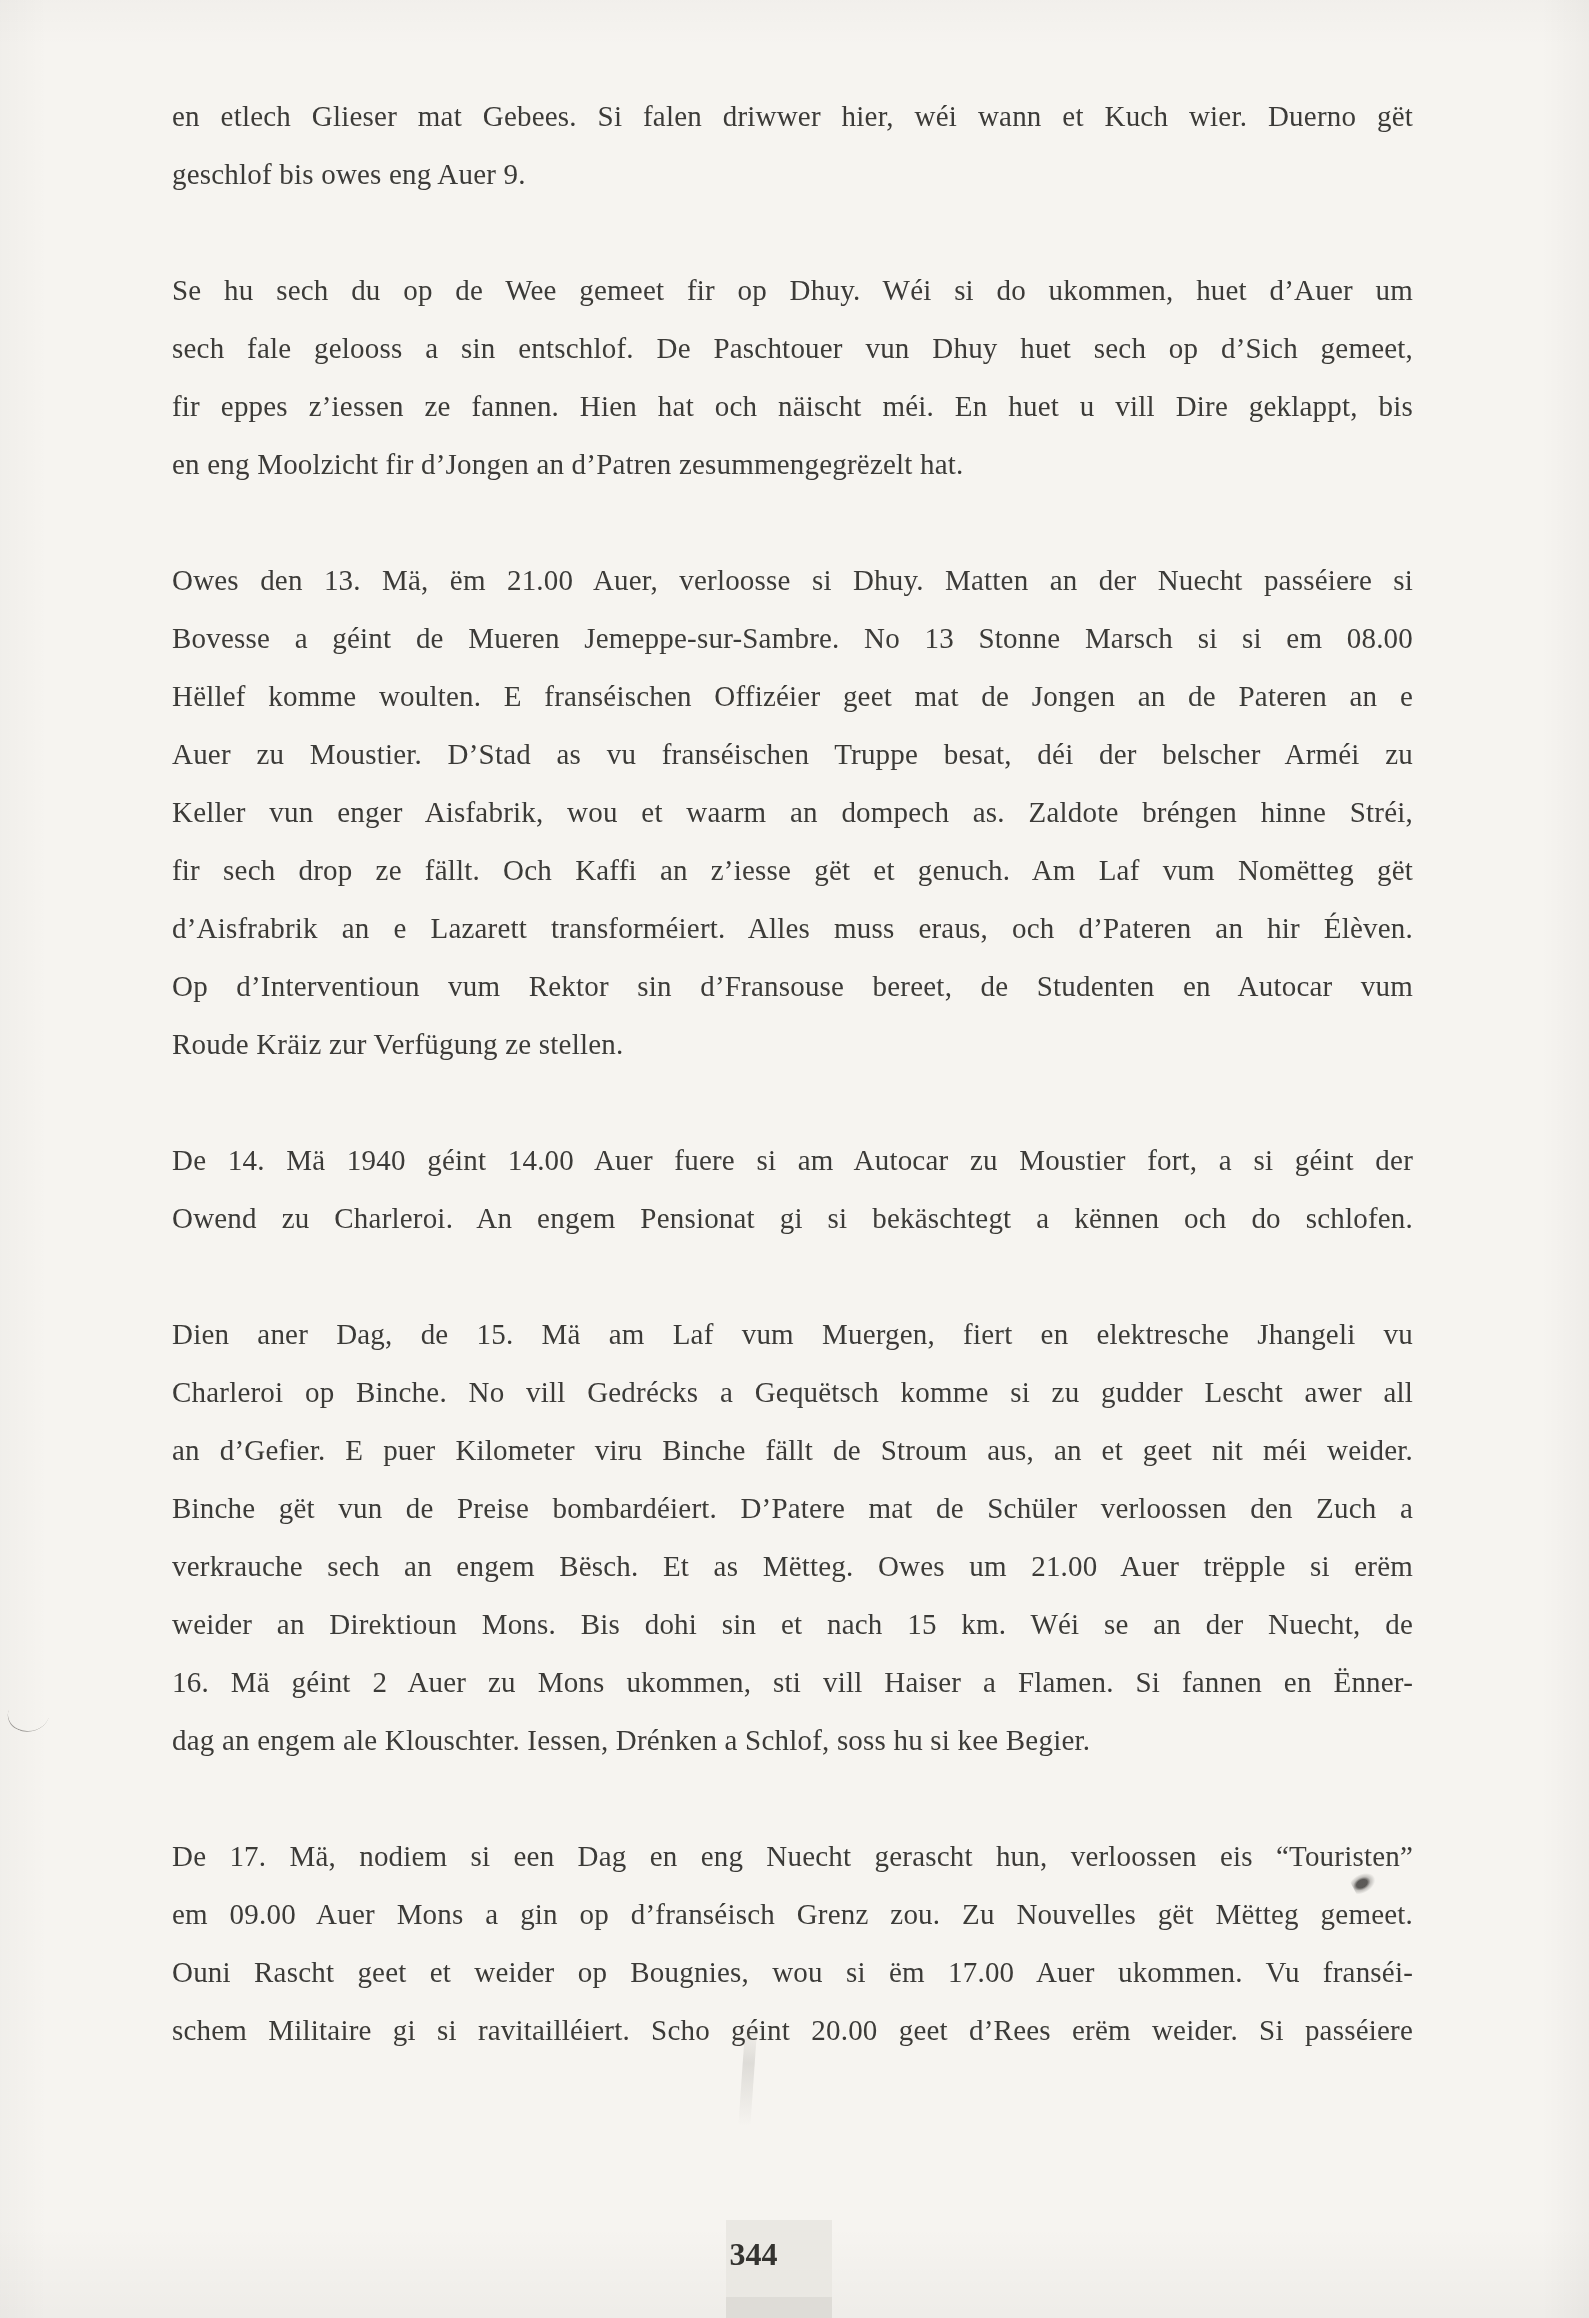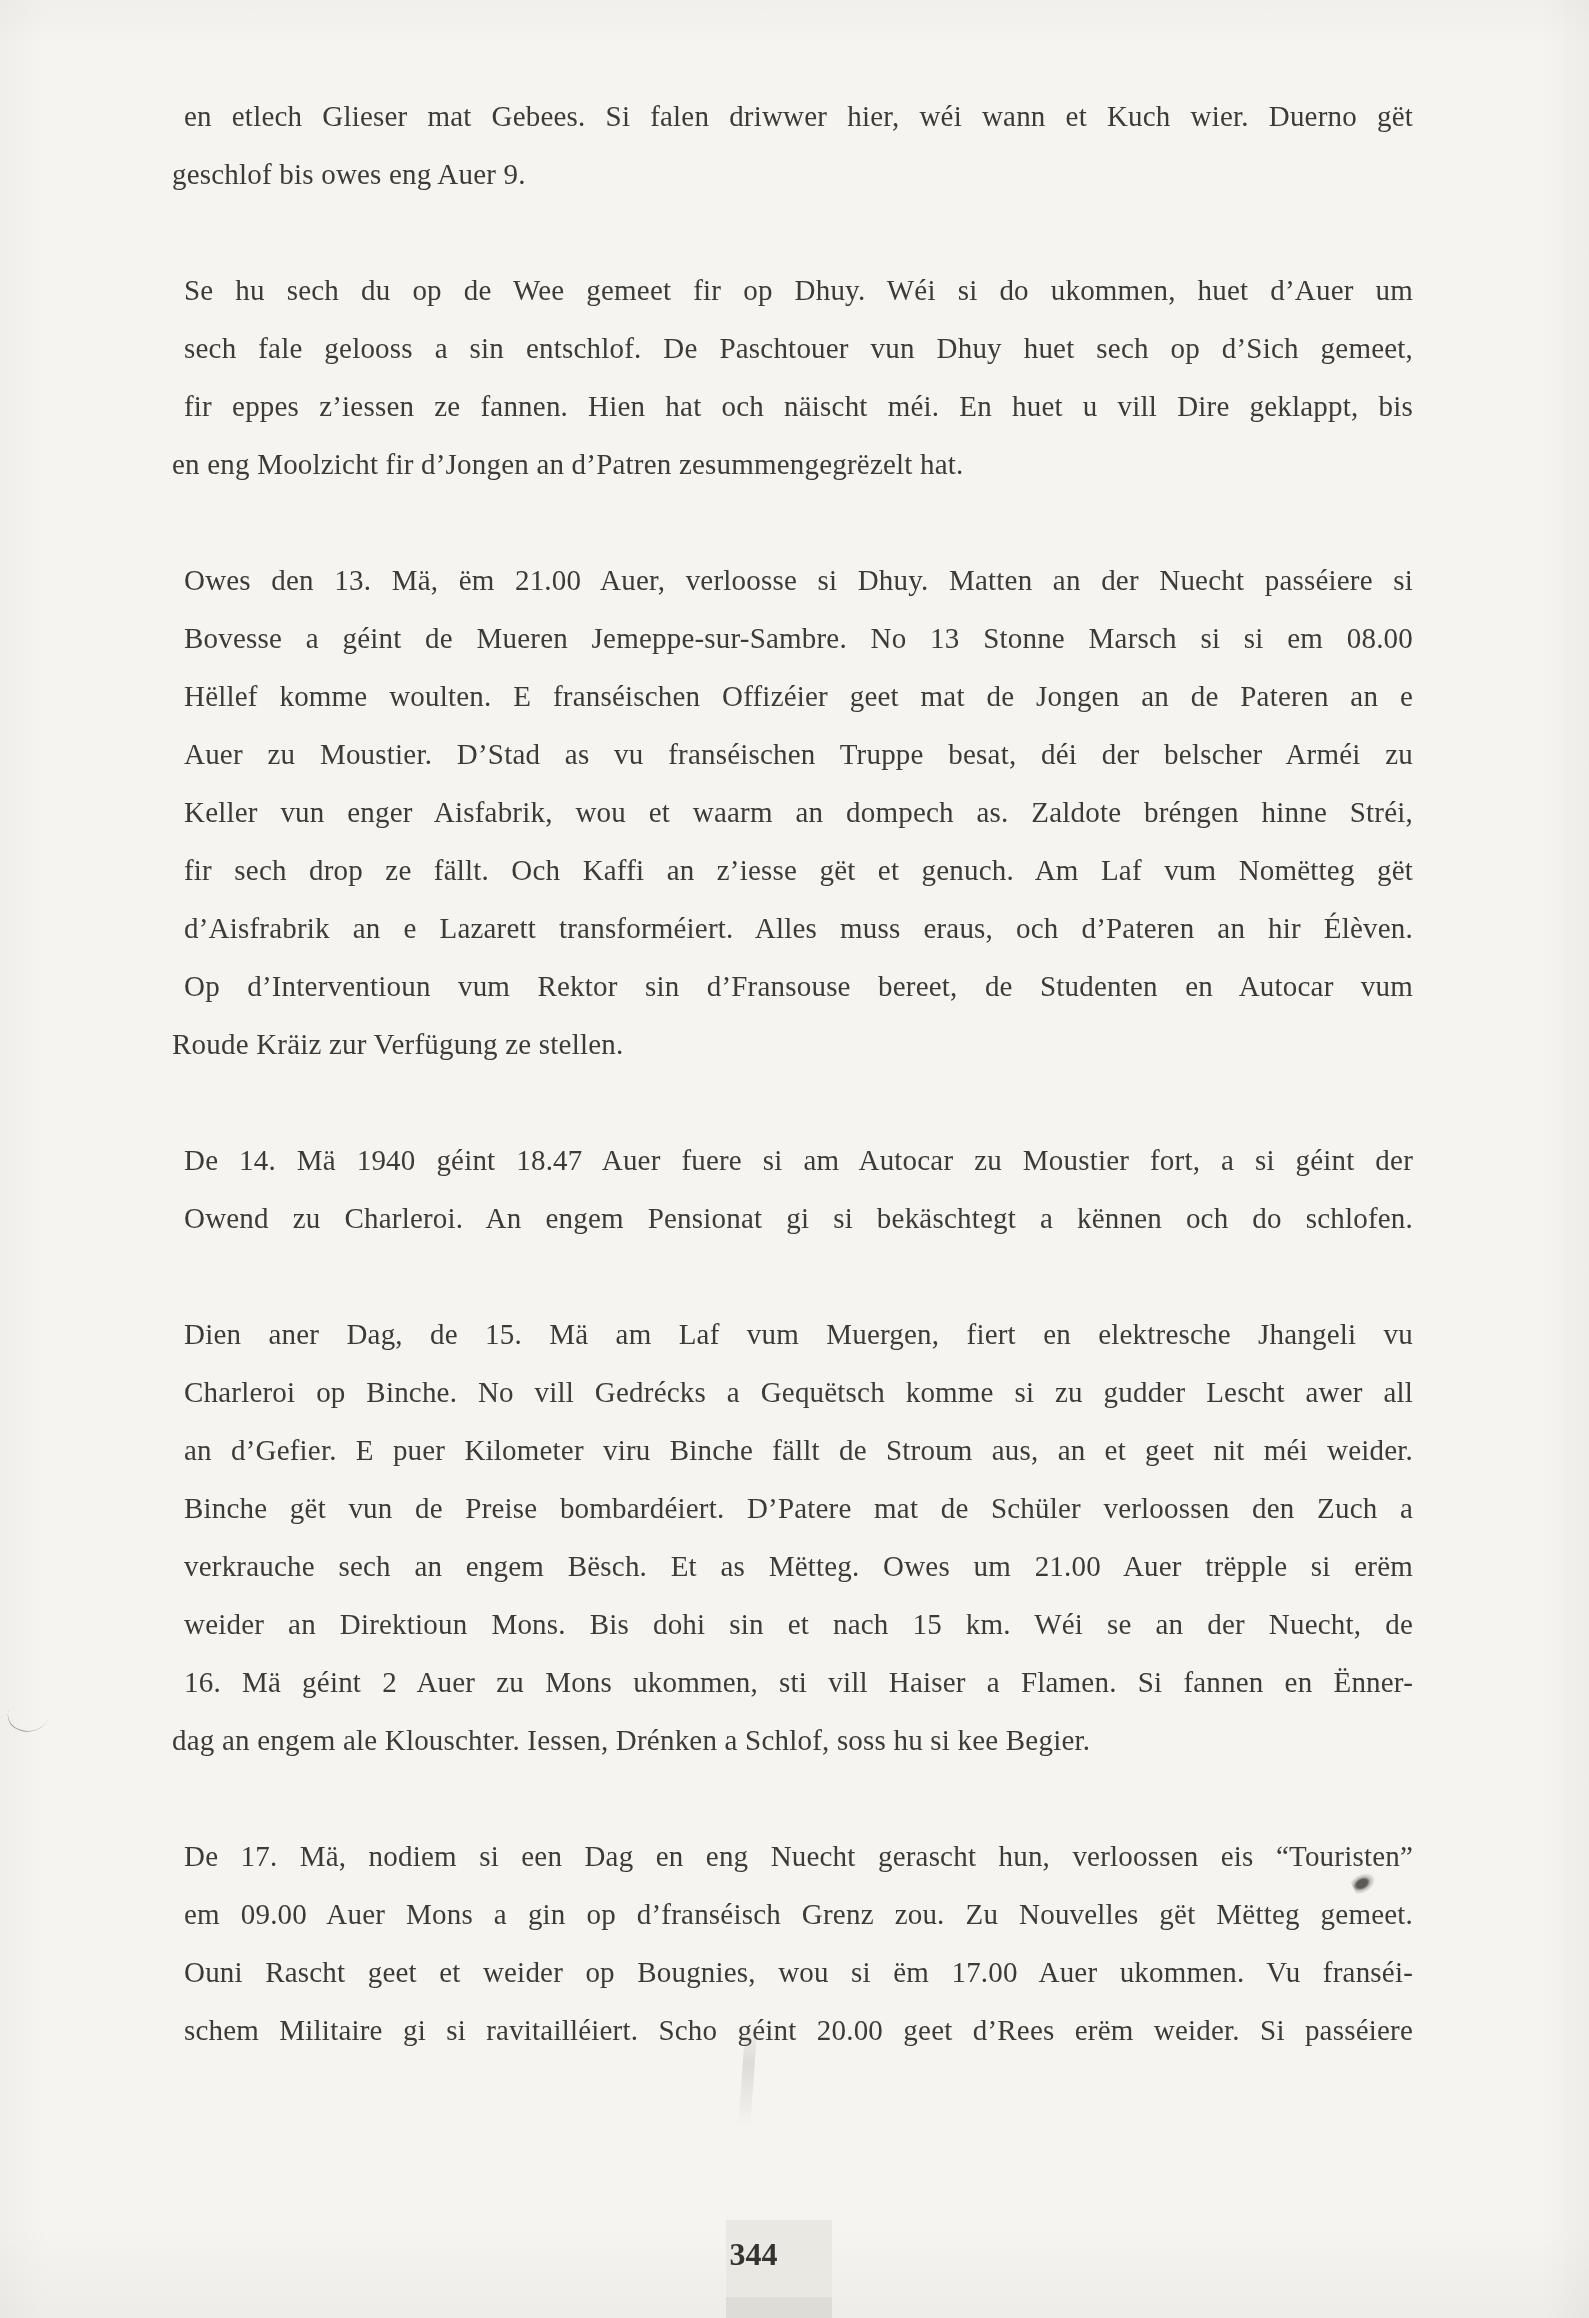--- a/index.html
+++ b/index.html
@@ -24,21 +24,21 @@
     left: 172px;
     top: 87px;
     width: 1241px;
     font-size: 29px;
     line-height: 58px;
     color: #3c3b38;
     letter-spacing: 0.2px;
   }
   .paragraph { margin: 0 0 58px 0; }
   .line { text-align: left; }
-  .line.fill { text-align: justify; text-align-last: justify; margin-left: 12px; }
+  .line.fill { text-align: justify; text-align-last: justify; }
   .scan-band {
     position: absolute;
     left: 726px;
     top: 2220px;
     width: 106px;
     height: 98px;
     background: #eae8e3;
   }
   .scan-band-dark {
     position: absolute;
@@ -109,21 +109,21 @@
       <div class="line fill">Bovesse a géint de Mueren Jemeppe-sur-Sambre. No 13 Stonne Marsch si si em 08.00</div>
       <div class="line fill">Hëllef komme woulten. E franséischen Offizéier geet mat de Jongen an de Pateren an e</div>
       <div class="line fill">Auer zu Moustier. D’Stad as vu franséischen Truppe besat, déi der belscher Arméi zu</div>
       <div class="line fill">Keller vun enger Aisfabrik, wou et waarm an dompech as. Zaldote bréngen hinne Stréi,</div>
       <div class="line fill">fir sech drop ze fällt. Och Kaffi an z’iesse gët et genuch. Am Laf vum Nomëtteg gët</div>
       <div class="line fill">d’Aisfrabrik an e Lazarett transforméiert. Alles muss eraus, och d’Pateren an hir Élèven.</div>
       <div class="line fill">Op d’Interventioun vum Rektor sin d’Fransouse bereet, de Studenten en Autocar vum</div>
       <div class="line">Roude Kräiz zur Verfügung ze stellen.</div>
     </div>
     <div class="paragraph">
-      <div class="line fill">De 14. Mä 1940 géint 18.47 Auer fuere si am Autocar zu Moustier fort, a si géint der</div>
+      <div class="line fill">De 14. Mä 1940 géint 14.00 Auer fuere si am Autocar zu Moustier fort, a si géint der</div>
       <div class="line fill">Owend zu Charleroi. An engem Pensionat gi si bekäschtegt a kënnen och do schlofen.</div>
     </div>
     <div class="paragraph">
       <div class="line fill">Dien aner Dag, de 15. Mä am Laf vum Muergen, fiert en elektresche Jhangeli vu</div>
       <div class="line fill">Charleroi op Binche. No vill Gedrécks a Gequëtsch komme si zu gudder Lescht awer all</div>
       <div class="line fill">an d’Gefier. E puer Kilometer viru Binche fällt de Stroum aus, an et geet nit méi weider.</div>
       <div class="line fill">Binche gët vun de Preise bombardéiert. D’Patere mat de Schüler verloossen den Zuch a</div>
       <div class="line fill">verkrauche sech an engem Bësch. Et as Mëtteg. Owes um 21.00 Auer trëpple si erëm</div>
       <div class="line fill">weider an Direktioun Mons. Bis dohi sin et nach 15 km. Wéi se an der Nuecht, de</div>
       <div class="line fill">16. Mä géint 2 Auer zu Mons ukommen, sti vill Haiser a Flamen. Si fannen en Ënner-</div>

